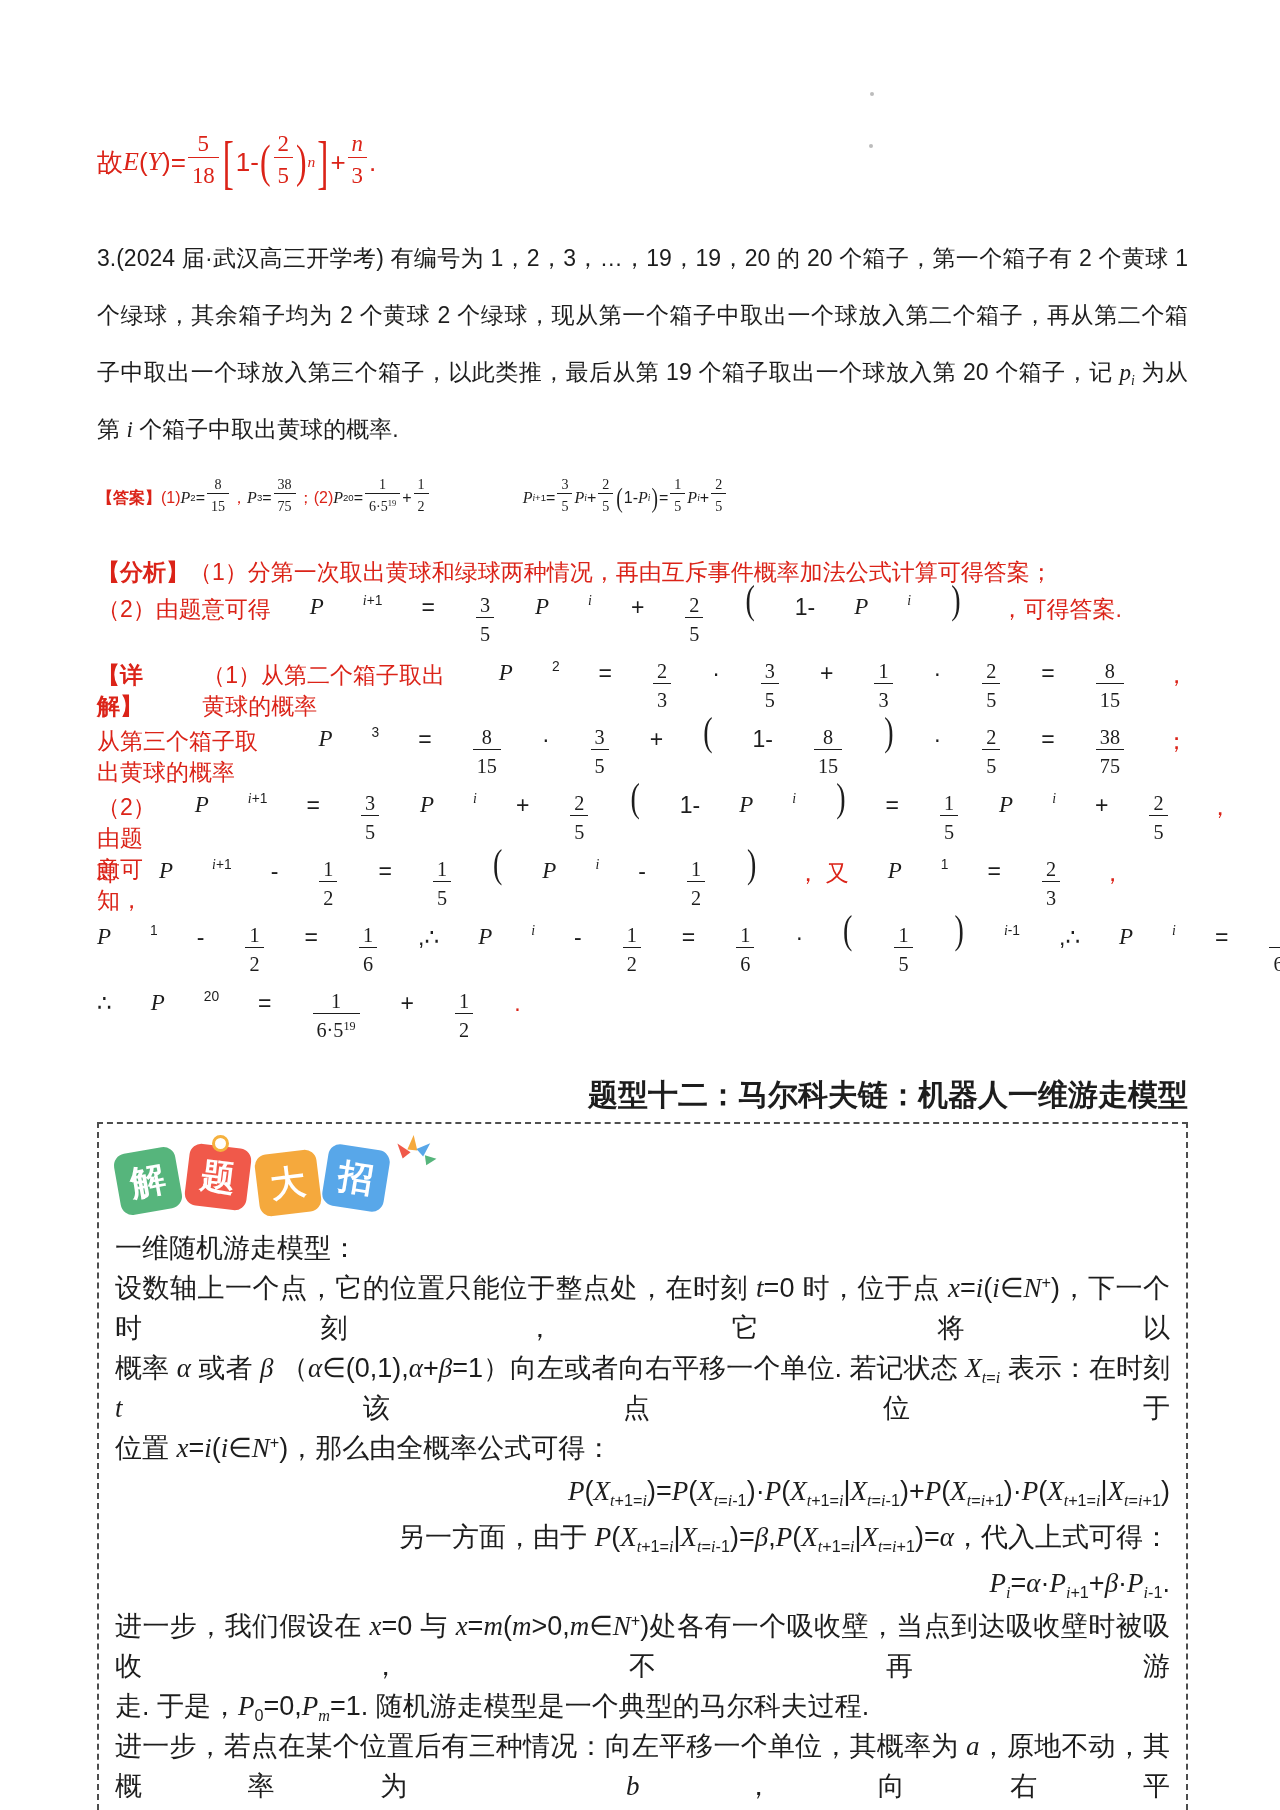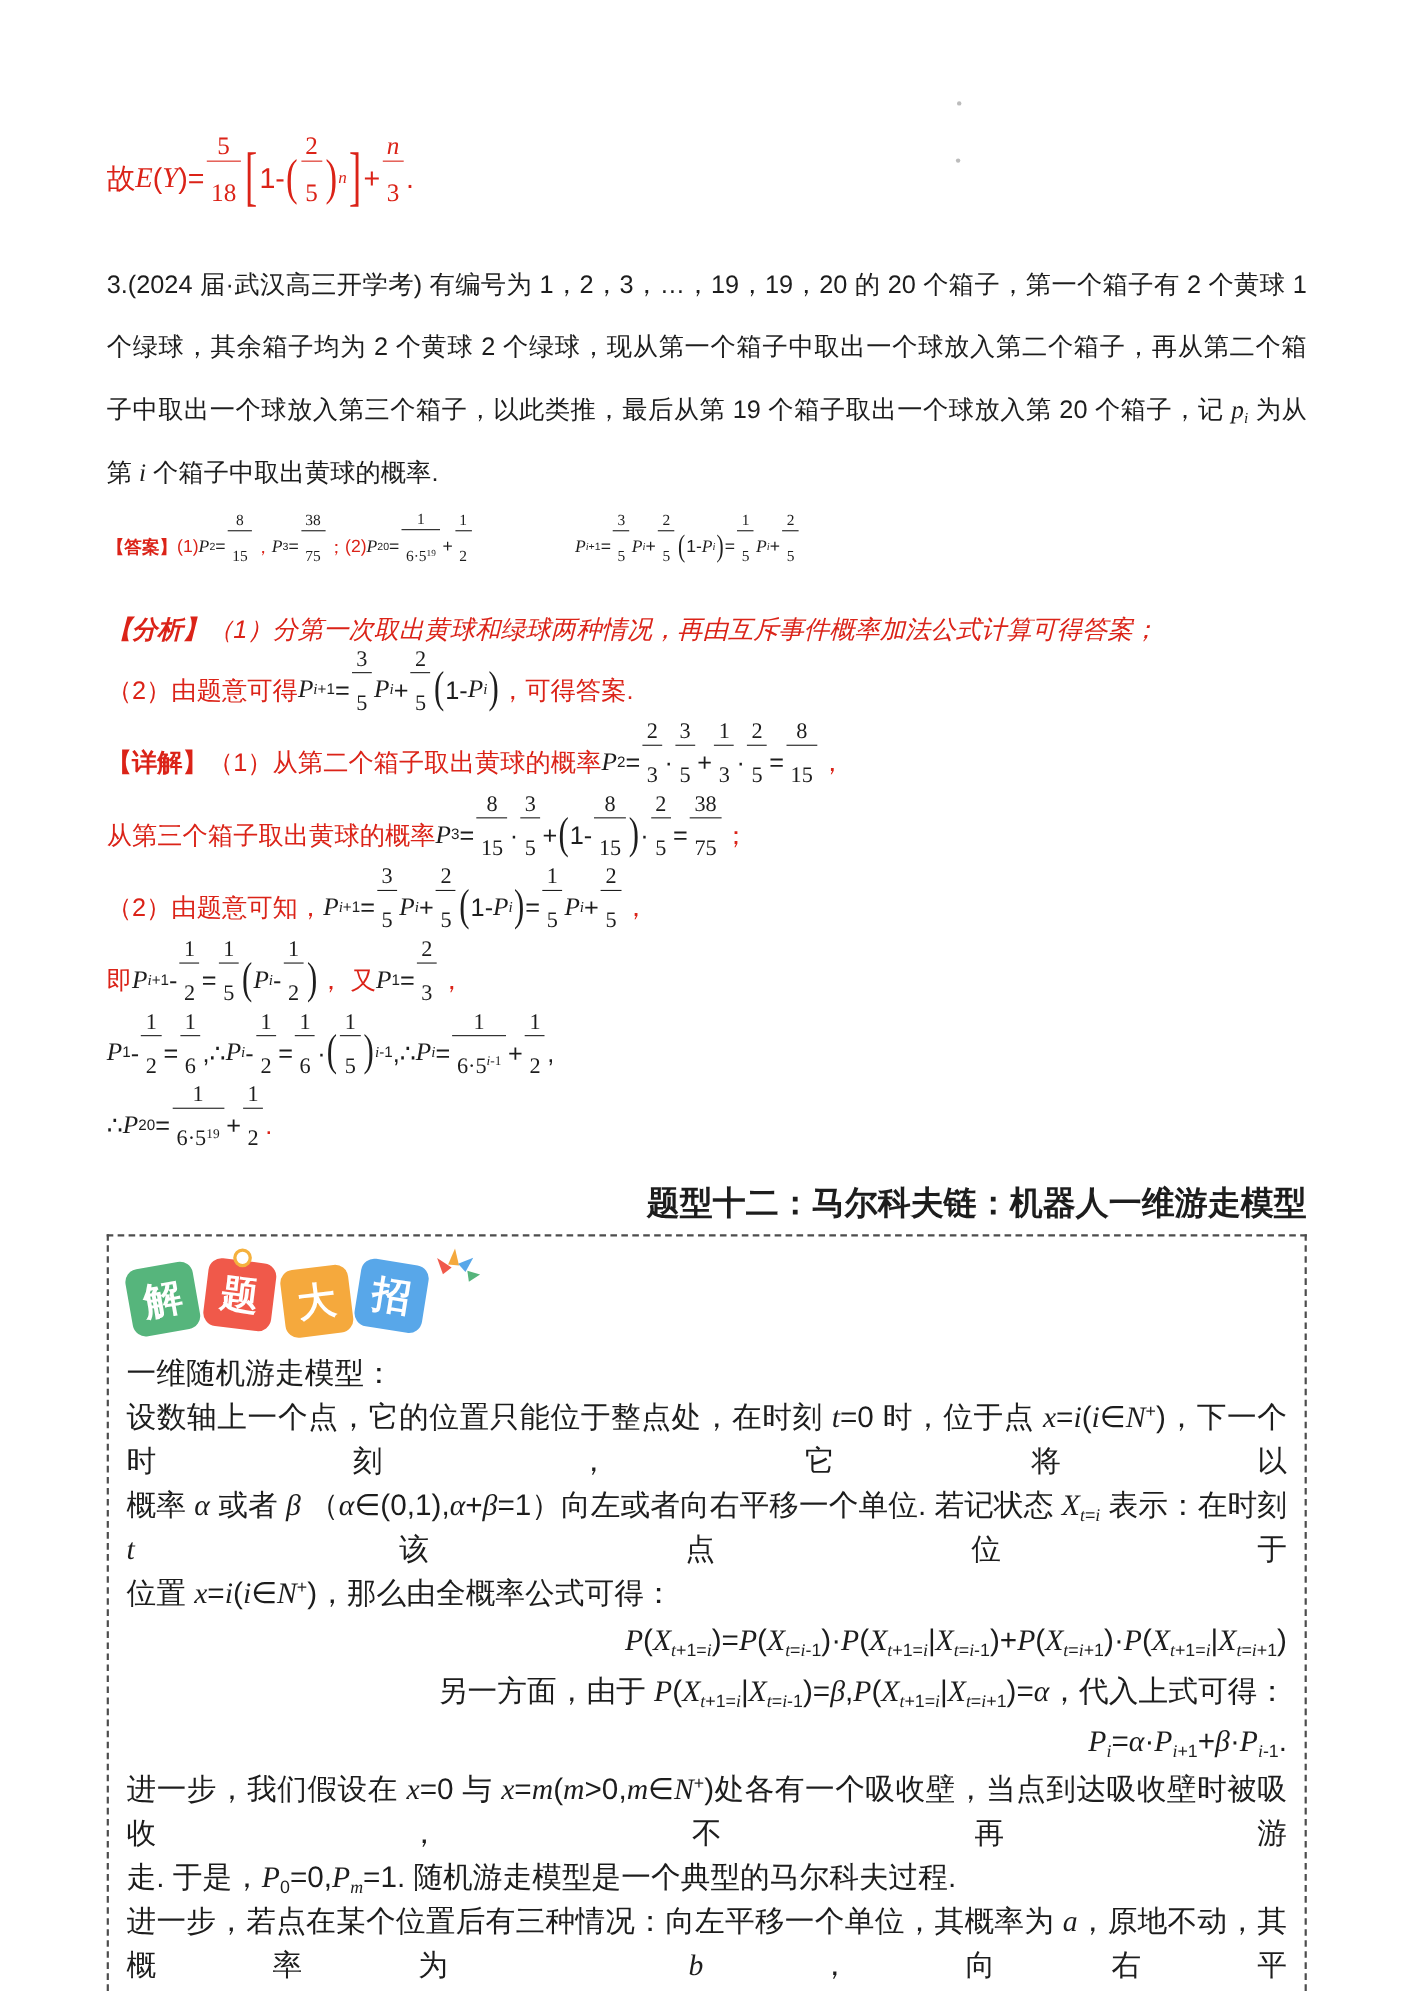--- a/index.html
+++ b/index.html
@@ -13,35 +13,35 @@
   
   .red,.r{color:var(--red);}
   .lbl{color:var(--red);font-weight:700;}
   
   i{font-family:"Liberation Serif",serif;font-style:italic;}
   sub{font-size:0.60em;vertical-align:-0.35em;line-height:1;}
   sup{font-size:0.60em;vertical-align:0.55em;line-height:1;}
   .fr{display:inline-block;vertical-align:middle;text-align:center;
       font-size:0.88em;line-height:1.12;margin:0 2px;font-family:"Liberation Serif",serif;}
   .fr .nu{display:block;border-bottom:1.5px solid currentColor;padding:0 4px;}
-  .fr .de{display:block;padding:16px 4px;}
+  .fr .de{display:block;padding:5px 4px;}
   .bp{display:inline-block;transform:scaleY(1.45);font-size:1.22em;line-height:1;
       font-family:"Liberation Serif",serif;margin:0 1px;vertical-align:middle;}
   .bk{display:inline-block;transform:scaleY(1.8);font-size:1.28em;line-height:1;
       font-family:"Liberation Serif",serif;margin:0 2px;vertical-align:middle;}
   .gap{display:inline-block;width:92px;}
   
   .ey{font-size:26px;height:88px;display:flex;align-items:center;}
   .para{margin-top:24px;}
   .para p{margin:0;line-height:57px;font-size:23px;}
   .jl{text-align:justify;text-align-last:justify;}
   .qline{margin:0;line-height:52px;font-size:23px;}
   .ansline{height:80px;display:flex;align-items:center;font-size:16px;}
-  .aline1{margin:12px 0 0 0;line-height:44px;font-size:23px;font-style:italic;}
-  .sline{height:66px;display:flex;align-items:center;font-size:23px;}
+  .aline1{margin:12px 0 0 0;line-height:44px;font-size:23px;}
+  .sline{height:66px;display:flex;font-size:23px;gap:39px;}
   .heading{margin-top:16px;text-align:right;font-weight:700;font-size:30px;line-height:46px;}
   
   .box{margin-top:4px;border:2px dashed #4d4d4d;padding:10px 16px 12px;}
   .box .bline{margin:0;line-height:40px;font-size:27px;}
   .box .mline{line-height:46px;text-align:right;}
   
   .badge{position:relative;height:94px;}
   .tile{position:absolute;width:62px;height:62px;border-radius:12px;top:16px;
         display:flex;align-items:center;justify-content:center;
         color:#fff;font-weight:700;font-size:35px;}

